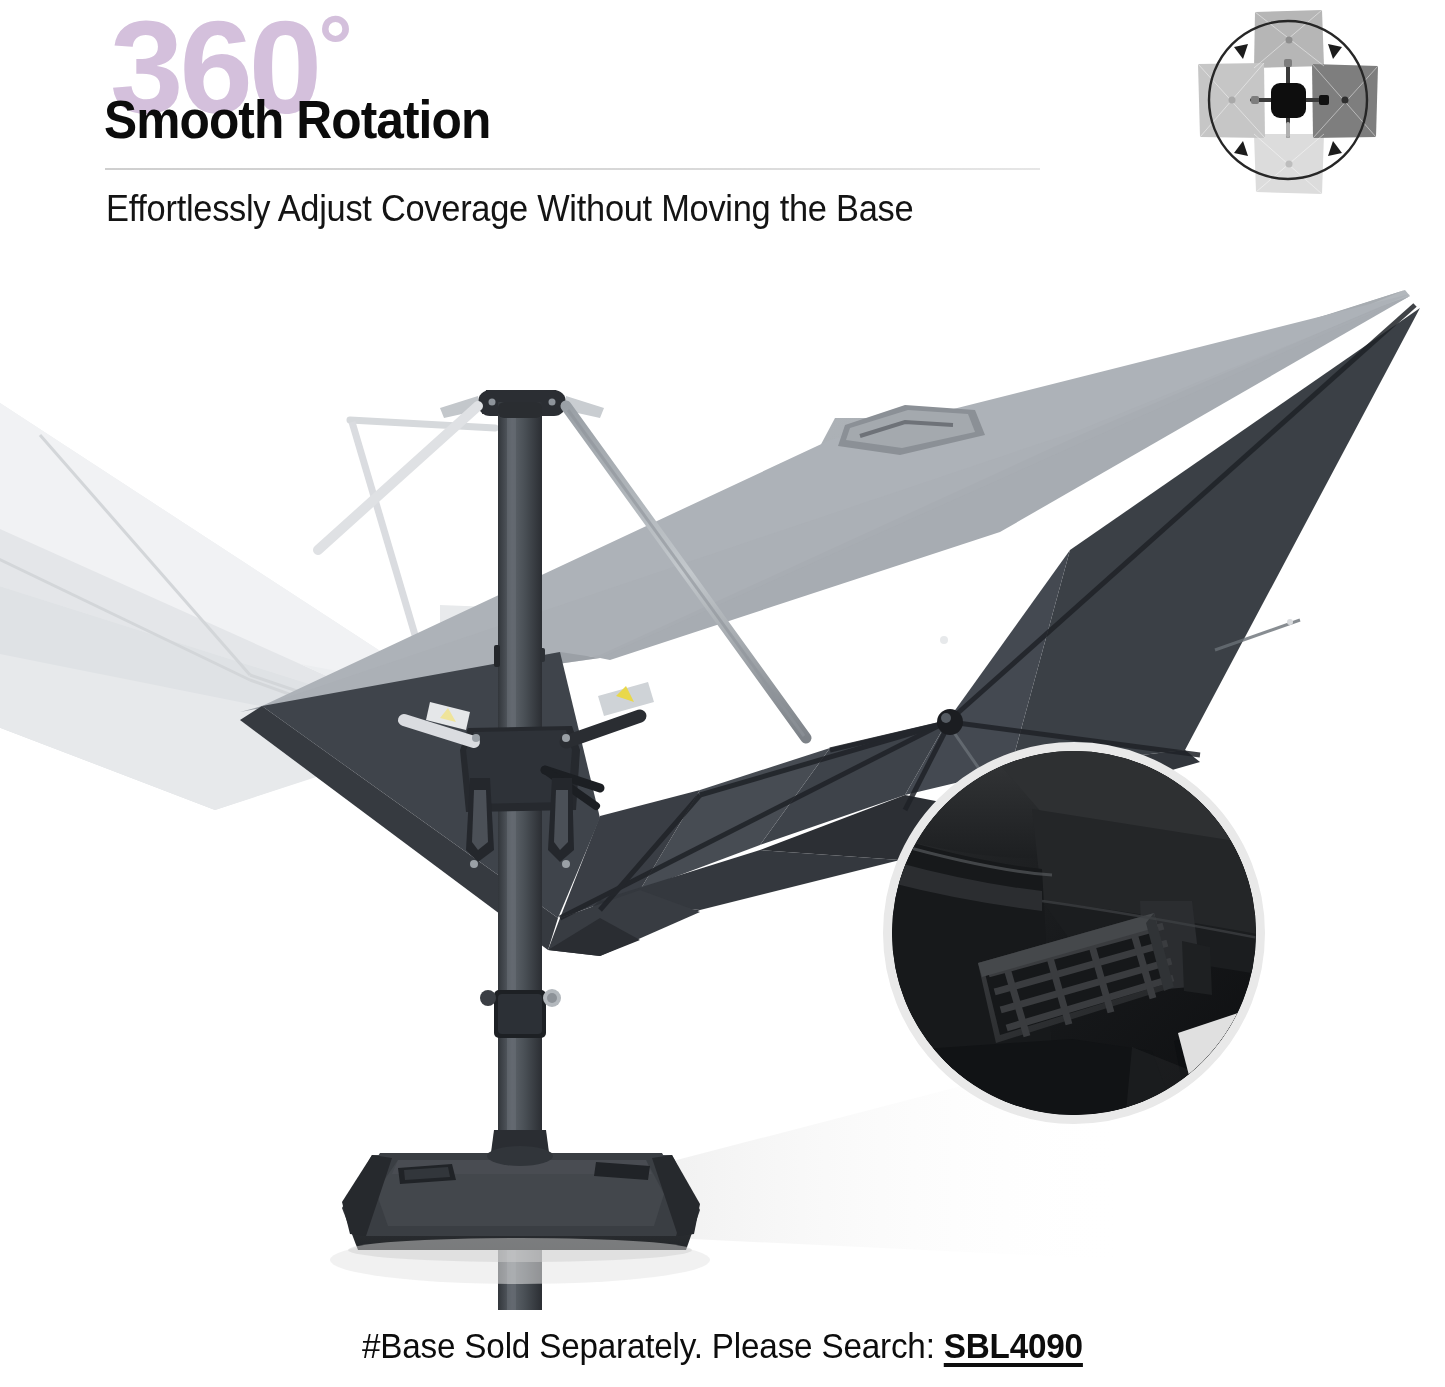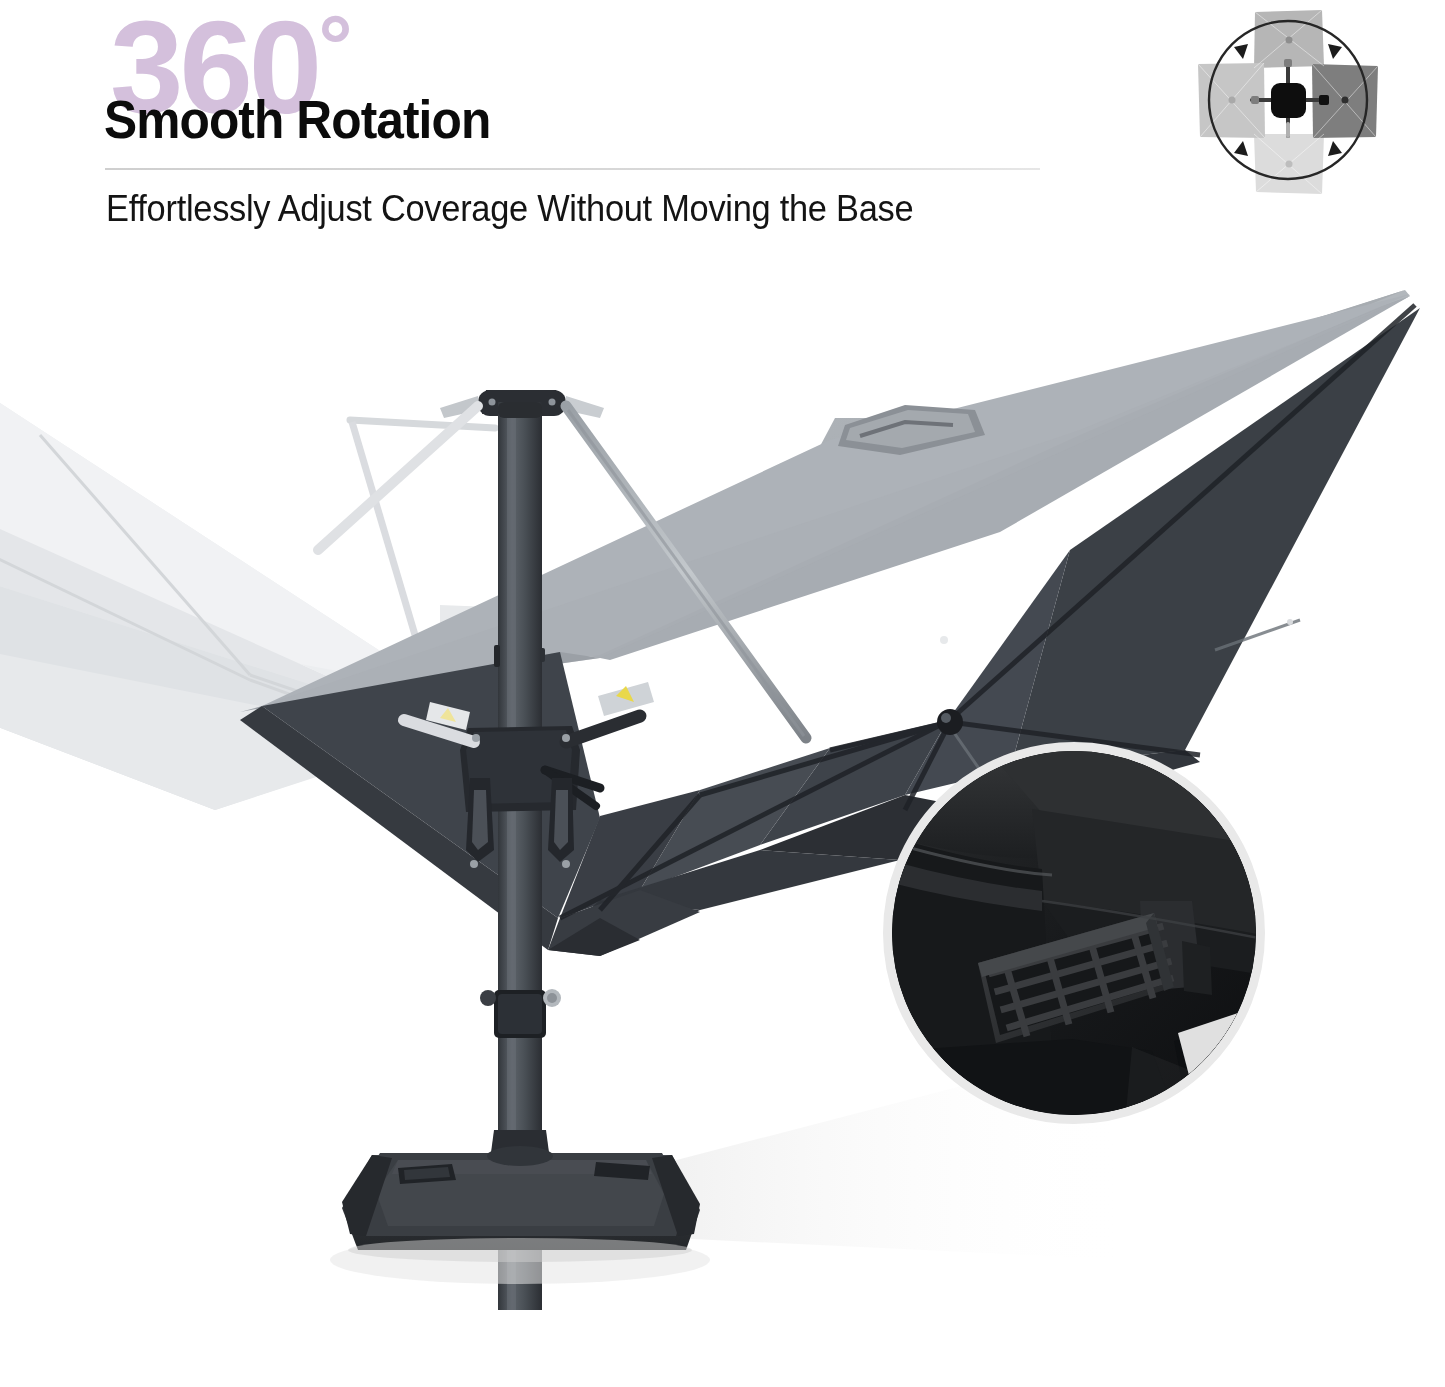--- a/index.html
+++ b/index.html
@@ -351,14 +351,19 @@
 
         <path d="M286 282 L382 250 L382 320 L300 336 Z" fill="#f2f2f2" opacity=".92"></path>
         <path d="M300 336 L382 320 L382 382 L318 382 Z" fill="#16181a"></path>
 
         <path d="M0 92 Q100 120 160 124" stroke="#55585b" stroke-width="3" fill="none" opacity=".7"></path>
         <path d="M150 150 Q250 164 382 190" stroke="#3e4144" stroke-width="2.5" fill="none" opacity=".7"></path>
       </svg>
     </div>
   </div>
 
+  <div class="footer">
+    <span class="inner">
+      <span>#Base Sold Separately. Please Search: </span><span class="strong">SBL4090</span>
+    </span>
+  </div>
 
 </div>
 
 </body></html>

